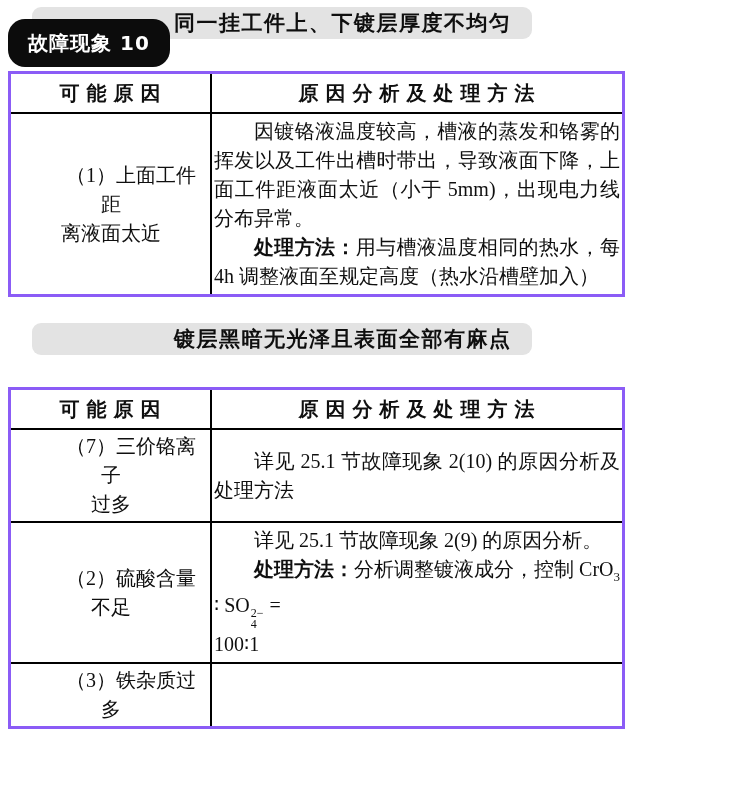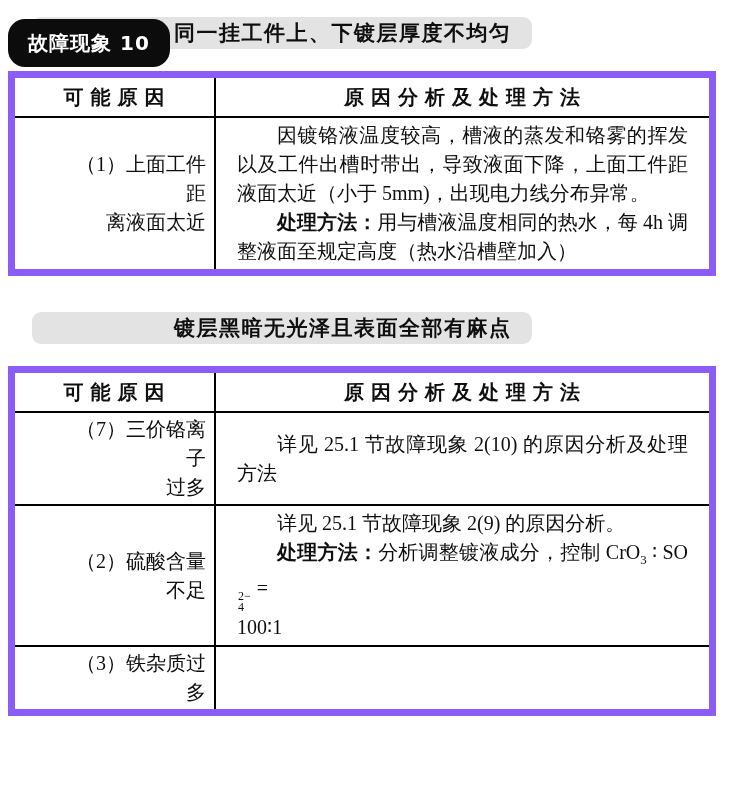--- a/index.html
+++ b/index.html
@@ -8,56 +8,56 @@
     font-family: "Liberation Serif", "DejaVu Serif", serif;
     color: #111111;
   }
   #page-root { padding: 5px 7px 8px 8px; }
 
   .section { margin-bottom: 24px; }
   .section:last-child { margin-bottom: 0; }
 
   .section-header { position: relative; height: 42px; margin-bottom: 11px; }
   .title-strip {
-    position: absolute; left: 24px; top: 12px; height: 32px;
+    position: absolute; left: 24px; top: 2px; height: 32px;
     background: #e3e3e3; border-radius: 9px;
     padding: 0 20px 0 142px;
     display: flex; align-items: center;
   }
   .section-title {
     font-family: "DejaVu Sans", sans-serif; font-weight: 700;
     font-size: 21px; letter-spacing: 1.5px; color: #0f0f0f; white-space: nowrap;
   }
   .badge {
     position: absolute; left: 0; top: 14px; height: 48px;
     background: #0c0c0c; border-radius: 17px; padding: 0 20px;
     display: flex; align-items: center;
   }
   .badge-label {
     color: #ffffff; font-family: "DejaVu Sans", sans-serif; font-weight: 700;
     font-size: 20px; letter-spacing: 1px; white-space: nowrap;
   }
 
   table.fault-table {
-    border-collapse: collapse; width: 708px; table-layout: fixed;
-    border: 7px solid #8b5cf6;
+    border-collapse: collapse; width: 617px; table-layout: fixed;
+    border: 3px solid #8b5cf6;
     margin-top: 24px;
   }
   .fault-table th, .fault-table td { border: 2px solid #000000; }
   th.col-cause { width: 197px; }
   .fault-table th {
     height: 36px; font-size: 20px; font-weight: 700;
     text-align: center; letter-spacing: 1px; color: #0f0f0f;
   }
   .fault-table td { vertical-align: middle; font-size: 20px; line-height: 29px; color: #0f0f0f; }
   td.cause {
     padding: 2px 8px 2px 9px;
-    white-space: pre-wrap; text-indent: 2em; text-align: right;
+    white-space: pre-wrap; text-indent: 2em; text-align: center;
   }
-  td.analysis { padding: 3px 21px; }
+  td.analysis { padding: 3px 2px; }
   .para { text-align: justify; text-indent: 2em; white-space: pre-wrap; }
   .run-bold { font-family: "DejaVu Sans", sans-serif; font-weight: 700; }
   .para sub { font-size: 13px; }
   .stack {
     display: inline-flex; flex-direction: column; justify-content: center;
     vertical-align: -5px; font-size: 12px; line-height: 11px;
     text-align: left; text-indent: 0; margin: 0 1px;
   }
   .stack .s-sup, .stack .s-sub { display: block; }
 </style>

